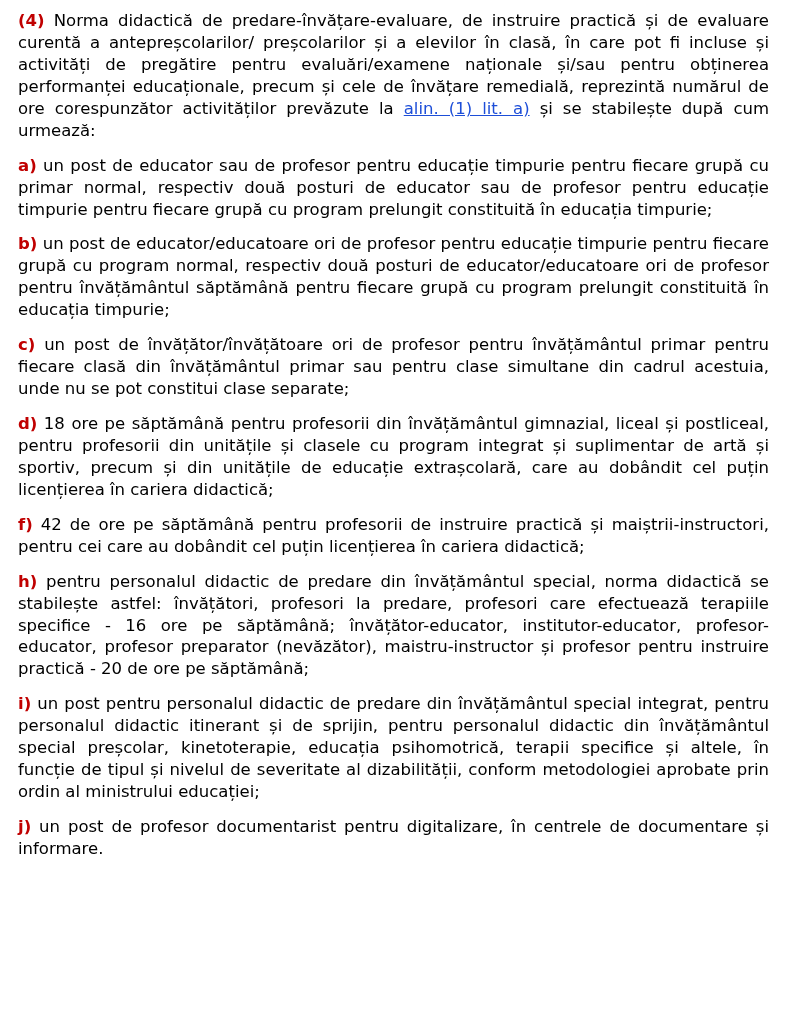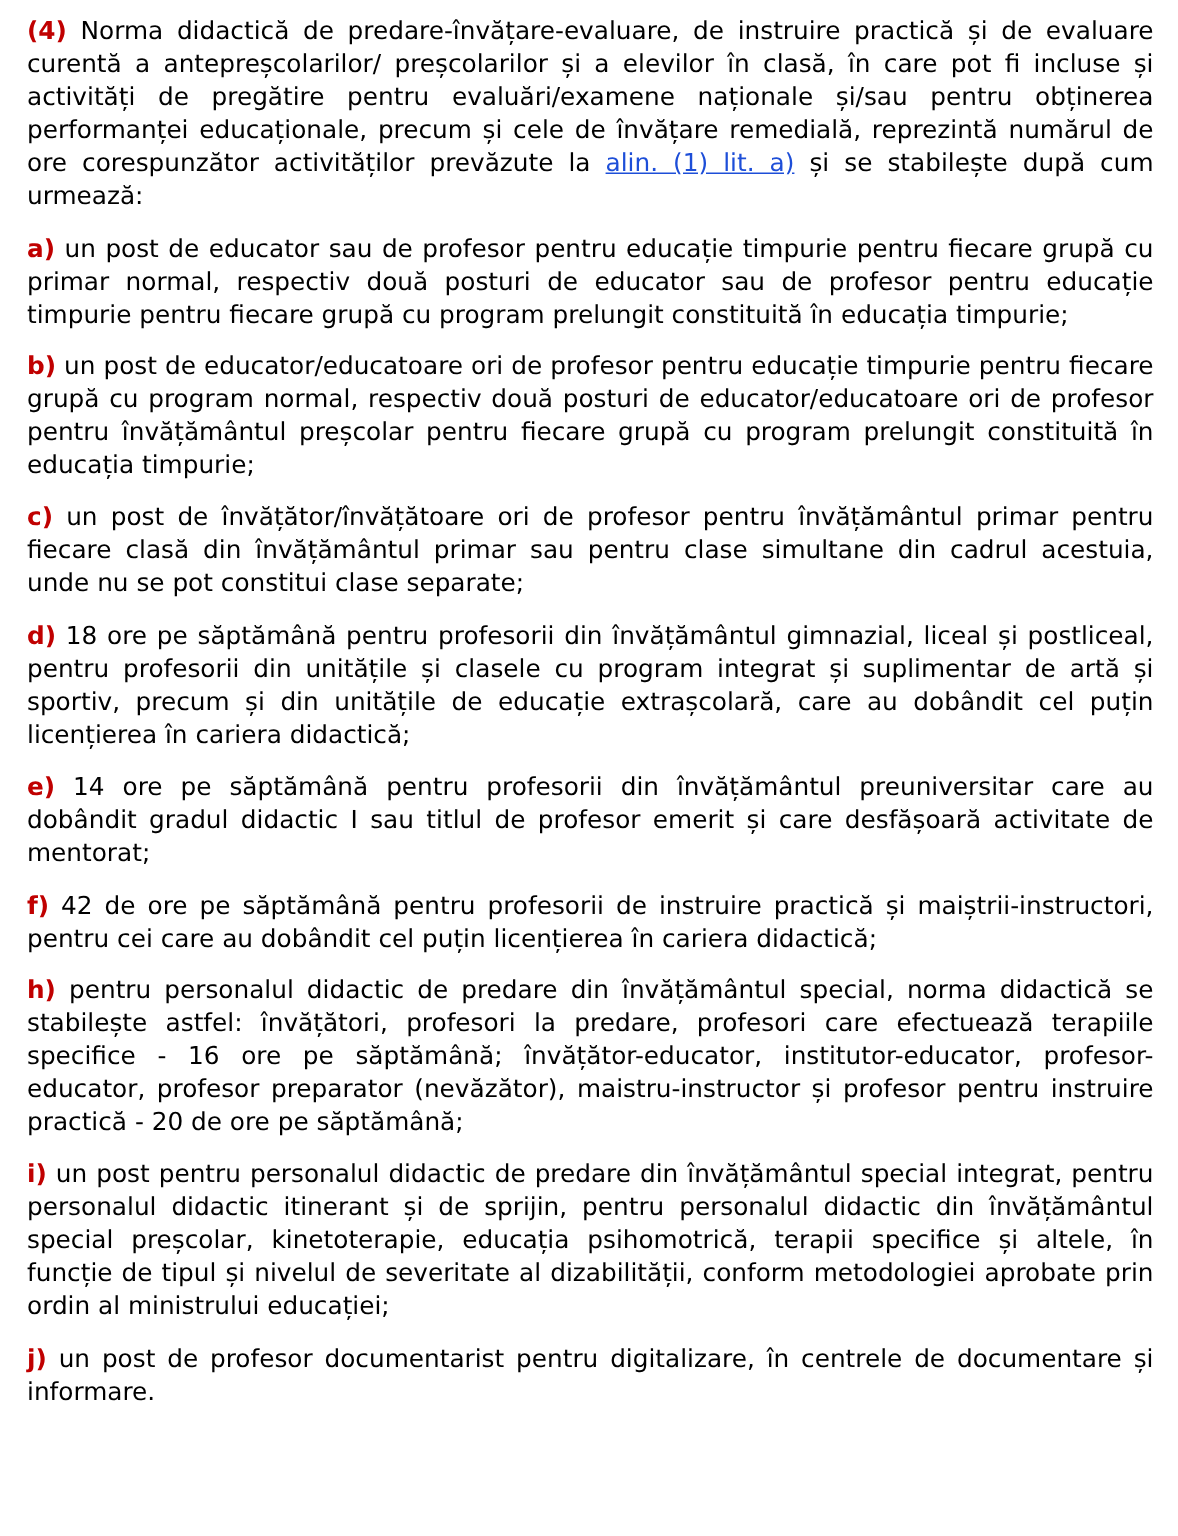--- a/index.html
+++ b/index.html
@@ -40,27 +40,26 @@
 </style>
 </head>
 <body>
 
 <div class="page">
 
   <p class="para"><span class="marker">(4)</span><span> Norma didactică de predare-învățare-evaluare, de instruire practică și de evaluare curentă a antepreșcolarilor/ preșcolarilor și a elevilor în clasă, în care pot fi incluse și activități de pregătire pentru evaluări/examene naționale și/sau pentru obținerea performanței educaționale, precum și cele de învățare remedială, reprezintă numărul de ore corespunzător activităților prevăzute la </span><a class="inline-link" href="#">alin. (1) lit. a)</a><span> și se stabilește după cum urmează:</span></p>
 
   <p class="para"><span class="marker">a)</span><span> un post de educator sau de profesor pentru educație timpurie pentru fiecare grupă cu primar normal, respectiv două posturi de educator sau de profesor pentru educație timpurie pentru fiecare grupă cu program prelungit constituită în educația timpurie;</span></p>
 
-  <p class="para"><span class="marker">b)</span><span> un post de educator/educatoare ori de profesor pentru educație timpurie pentru fiecare grupă cu program normal, respectiv două posturi de educator/educatoare ori de profesor pentru învățământul preșcolar pentru fiecare grupă cu program prelungit constituită în educația timpurie;</span></p>
+  <p class="para"><span class="marker">b)</span><span> un post de educator/educatoare ori de profesor pentru educație timpurie pentru fiecare grupă cu program normal, respectiv două posturi de educator/educatoare ori de profesor pentru învățământul săptămână pentru fiecare grupă cu program prelungit constituită în educația timpurie;</span></p>
 
   <p class="para"><span class="marker">c)</span><span> un post de învățător/învățătoare ori de profesor pentru învățământul primar pentru fiecare clasă din învățământul primar sau pentru clase simultane din cadrul acestuia, unde nu se pot constitui clase separate;</span></p>
 
   <p class="para"><span class="marker">d)</span><span> 18 ore pe săptămână pentru profesorii din învățământul gimnazial, liceal și postliceal, pentru profesorii din unitățile și clasele cu program integrat și suplimentar de artă și sportiv, precum și din unitățile de educație extrașcolară, care au dobândit cel puțin licențierea în cariera didactică;</span></p>
 
-  <p class="para"><span class="marker">e)</span><span> 14 ore pe săptămână pentru profesorii din învățământul preuniversitar care au dobândit gradul didactic I sau titlul de profesor emerit și care desfășoară activitate de mentorat;</span></p>
 
   <p class="para"><span class="marker">f)</span><span> 42 de ore pe săptămână pentru profesorii de instruire practică și maiștrii-instructori, pentru cei care au dobândit cel puțin licențierea în cariera didactică;</span></p>
 
 
   <p class="para"><span class="marker">h)</span><span> pentru personalul didactic de predare din învățământul special, norma didactică se stabilește astfel: învățători, profesori la predare, profesori care efectuează terapiile specifice - 16 ore pe săptămână; învățător-educator, institutor-educator, profesor-educator, profesor preparator (nevăzător), maistru-instructor și profesor pentru instruire practică - 20 de ore pe săptămână;</span></p>
 
   <p class="para"><span class="marker">i)</span><span> un post pentru personalul didactic de predare din învățământul special integrat, pentru personalul didactic itinerant și de sprijin, pentru personalul didactic din învățământul special preșcolar, kinetoterapie, educația psihomotrică, terapii specifice și altele, în funcție de tipul și nivelul de severitate al dizabilității, conform metodologiei aprobate prin ordin al ministrului educației;</span></p>
 
   <p class="para"><span class="marker">j)</span><span> un post de profesor documentarist pentru digitalizare, în centrele de documentare și informare.</span></p>
 

